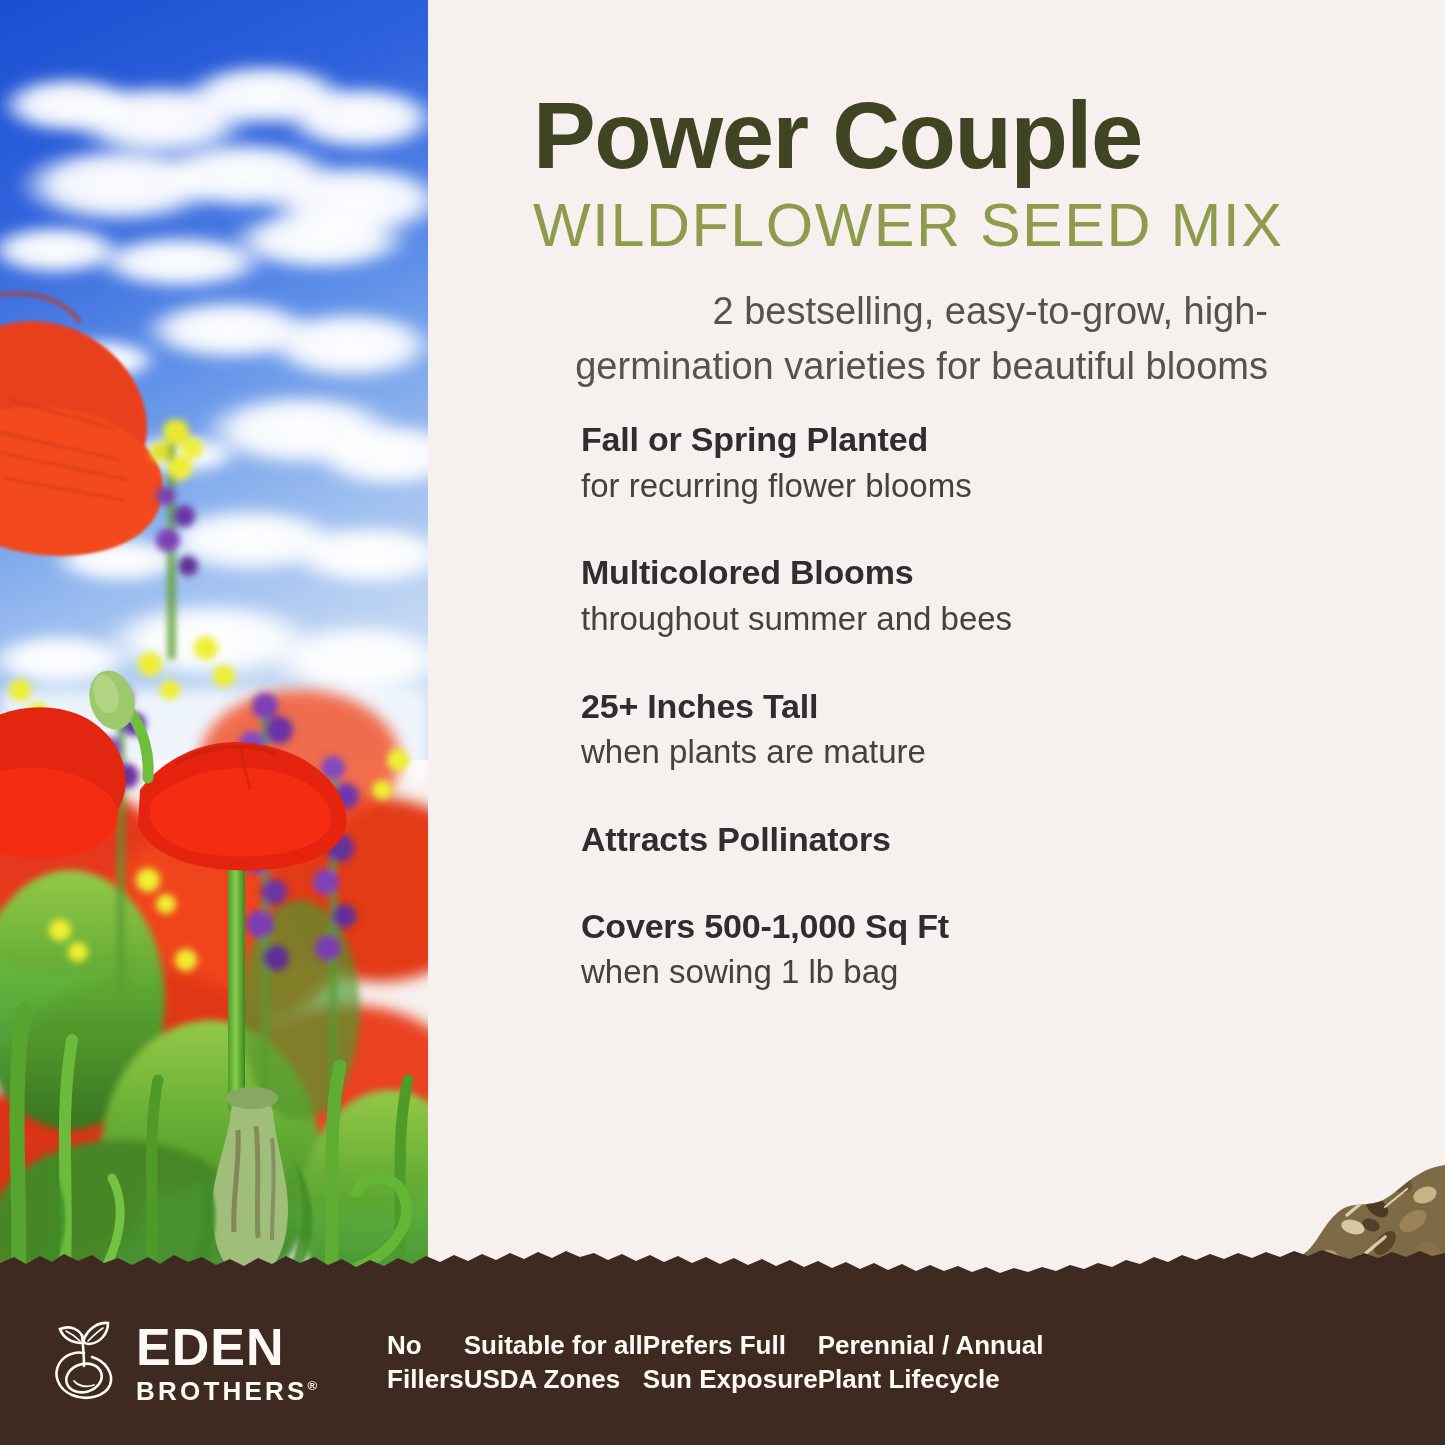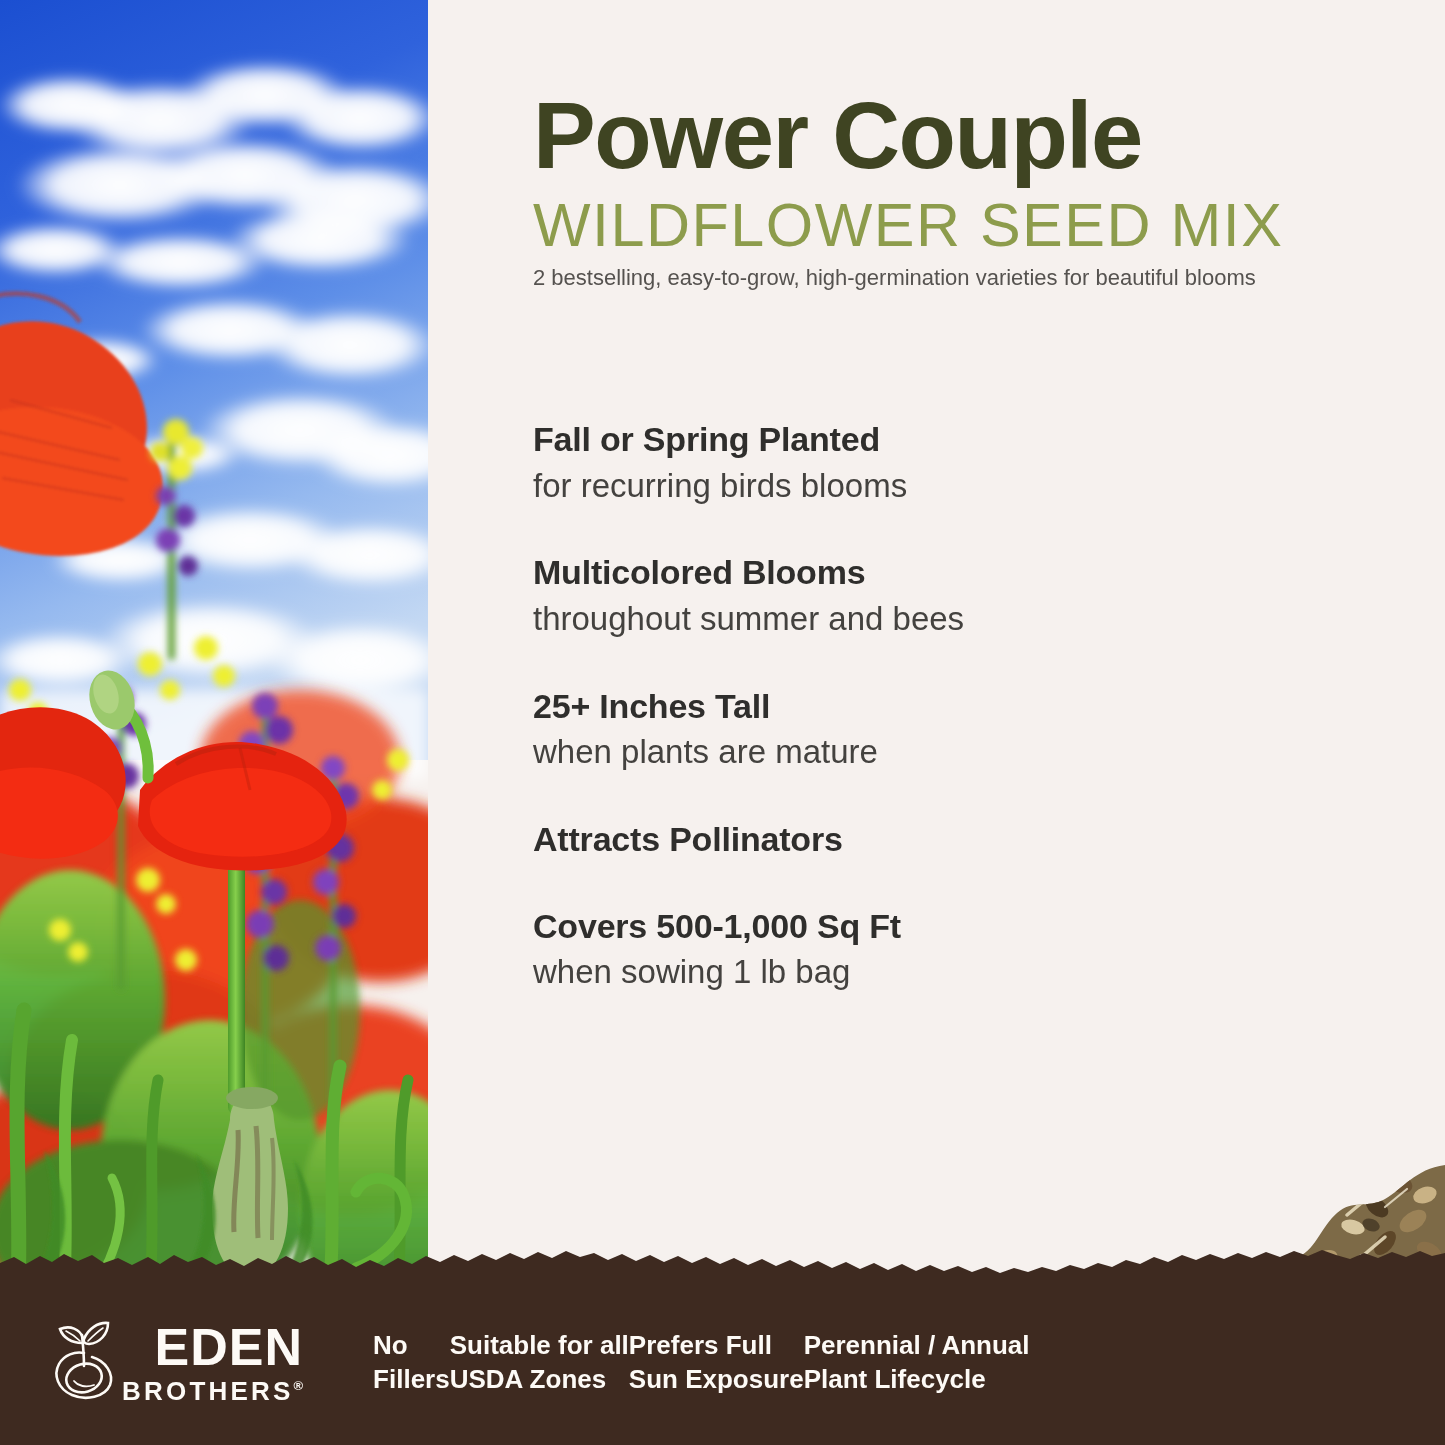--- a/index.html
+++ b/index.html
@@ -27,27 +27,27 @@
 
   .product-title {
     font-size:94px; font-weight:bold; letter-spacing:-1.5px;
     color:#3f4422; line-height:1.02; white-space:nowrap;
   }
   .product-subtitle {
     font-size:61px; font-weight:400; letter-spacing:1.5px;
     color:#8d9c4c; line-height:1.18; margin-top:6px; white-space:nowrap;
   }
   .product-intro {
-    font-size:22px; font-weight:400; color:#55524f;
-    line-height:1.45; max-width:735px;
+    font-size:38px; font-weight:400; color:#55524f;
+    line-height:1.45; margin-top:22px; max-width:735px;text-align:right;
   }
 
   
   .features { position:absolute; left:105px; top:418px; width:860px; }
-  .feature { margin-bottom:44px; }
+  .feature { margin-bottom:44px;margin-left:48px; }
   .feature:last-child { margin-bottom:0; }
   .feature-head {
     font-size:34px; font-weight:bold; color:#2f2e2c;
     line-height:1.25; letter-spacing:-0.2px;
   }
   .feature-sub {
     font-size:33px; font-weight:400; color:#44423f;
     line-height:1.3; margin-top:4px;
   }
 
@@ -64,21 +64,21 @@
     position:absolute; left:0; top:34px; width:1445px; height:166px;
     background:#3e2a20;
   }
 
   .footer-inner {
     position:absolute; left:0; top:34px; width:1445px; height:166px;
     display:flex; align-items:center;
   }
 
   .logo-wrap {
-    display:flex; align-items:center; margin-left:48px; text-align:right;
+    display:flex; align-items:center; margin-left:48px; gap:14px;
   }
   .logo-mark { width:74px; height:82px; flex:none; }
   .logo-mark svg { width:100%; height:100%; display:block; }
   .logo-text { display:flex; flex-direction:column; line-height:1; }
   .logo-eden {
     font-size:52px; font-weight:bold; color:#fdfaf6;
     letter-spacing:1px;
   }
   .logo-brothers {
     font-size:26px; font-weight:bold; color:#fdfaf6;
@@ -318,21 +318,21 @@
     <div class="title-block">
       <div class="product-title">Power Couple</div>
       <div class="product-subtitle">WILDFLOWER SEED MIX</div>
       <div class="product-intro">2 bestselling, easy-to-grow, high-germination varieties for beautiful blooms</div>
     </div>
 
     <div class="features">
 
       <div class="feature">
         <div class="feature-head">Fall or Spring Planted</div>
-        <div class="feature-sub">for recurring birds blooms</div>
+        <div class="feature-sub">for recurring flower blooms</div>
       </div>
 
       <div class="feature">
         <div class="feature-head">Multicolored Blooms</div>
         <div class="feature-sub">throughout summer and bees</div>
       </div>
 
       <div class="feature">
         <div class="feature-head">25+ Inches Tall</div>
         <div class="feature-sub">when plants are mature</div>

